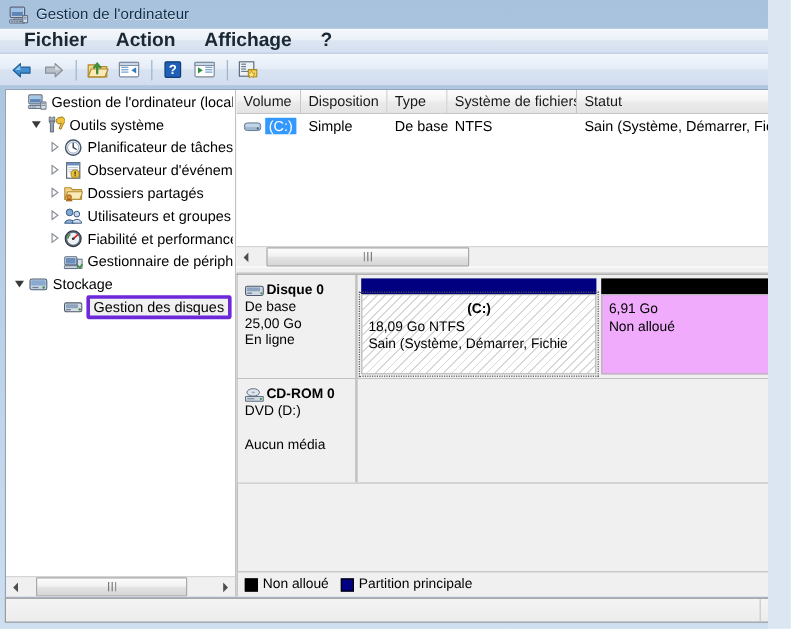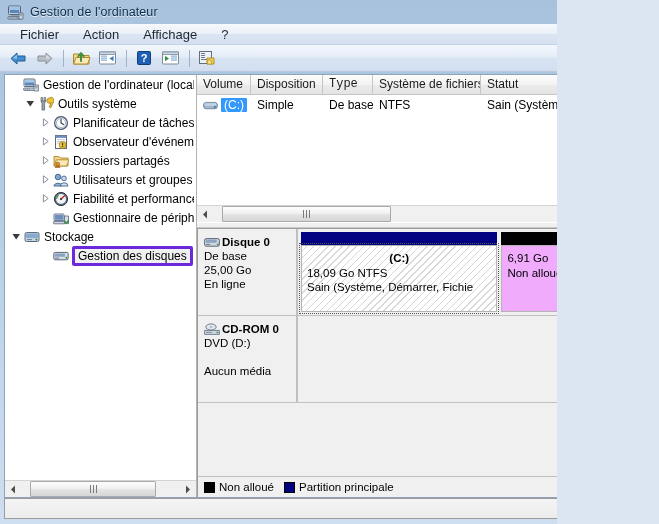--- a/index.html
+++ b/index.html
@@ -8,21 +8,21 @@
   body {
     width: 659px; height: 524px;
     font-family: "Liberation Sans", sans-serif;
     font-size: 12px;
     background: #dce6f2;
     overflow: hidden;
     -webkit-font-smoothing: antialiased;
   }
   #app {
     position: relative;
-    width: 557px; height: 524px;
+    width: 640px; height: 524px;
     background: linear-gradient(to bottom, #a8c2dd 0%, #bcd2e8 55%, #cddff0 100%);
     overflow: hidden;
   }
 
   
   .titlebar {
     position: absolute; left: 0; top: 0; width: 659px; height: 24px;
     display: flex; align-items: center;
     padding-left: 7px;
     box-sizing: border-box;
@@ -36,22 +36,23 @@
 
   
   .menubar {
     position: absolute; left: 0; top: 24px; width: 659px; height: 21px;
     background: linear-gradient(to bottom, #f6f9fd 0%, #eaf0f8 48%, #dce5f2 49%, #d4e0f0 100%);
     display: flex; align-items: center;
     border-bottom: 1px solid #c3d2e4;
     box-sizing: border-box;
   }
   .menu-item {
-    padding: 2px 10px; font-size: 13px; color: #1b2733; white-space: nowrap;
+    padding: 2px 10px; font-size: 16px; color: #1b2733; white-space: nowrap;
     margin-left: 4px;
+    font-weight: bold;
   }
   .menu-item:first-child { margin-left: 10px; }
 
   
   .toolbar {
     position: absolute; left: 0; top: 45px; width: 659px; height: 27px;
     background: linear-gradient(to bottom, #f3f7fc 0%, #e5edf7 45%, #d8e3f2 52%, #d2def0 100%);
     display: flex; align-items: center;
     border-bottom: 1px solid #b9c9dd;
     box-sizing: border-box;
@@ -495,21 +496,21 @@
         </div>
       </div>
     </div>
 
     <div class="right-pane">
 
       <div class="vol-list">
         <div class="vol-head" id="vol-head">
             <div class="th" style="width: 54px;">Volume</div>
             <div class="th" style="width: 72px;">Disposition</div>
-            <div class="th" style="width: 50px; font-family: Liberation Mono, monospace;">Type</div>
+            <div class="th" style="width: 50px;">Type</div>
             <div class="th" style="width: 108px;">Système de fichiers</div>
             <div class="th" style="width: 170px;">Statut</div>
           </div>
         <div id="vol-body">
             <div class="vol-row">
               <div class="vol-cell" style="width: 54px;">
                 <span class="drive-ico">
                   <svg width="15" height="11" viewBox="0 0 15 11">
                     <rect x="0.6" y="2.4" width="13.8" height="6.4" rx="2.6" fill="#9fb7cf" stroke="#5f7a95" stroke-width="0.8"></rect>
                     <rect x="1.6" y="3.2" width="11.8" height="2.6" rx="1.3" fill="#c3d4e5"></rect>

